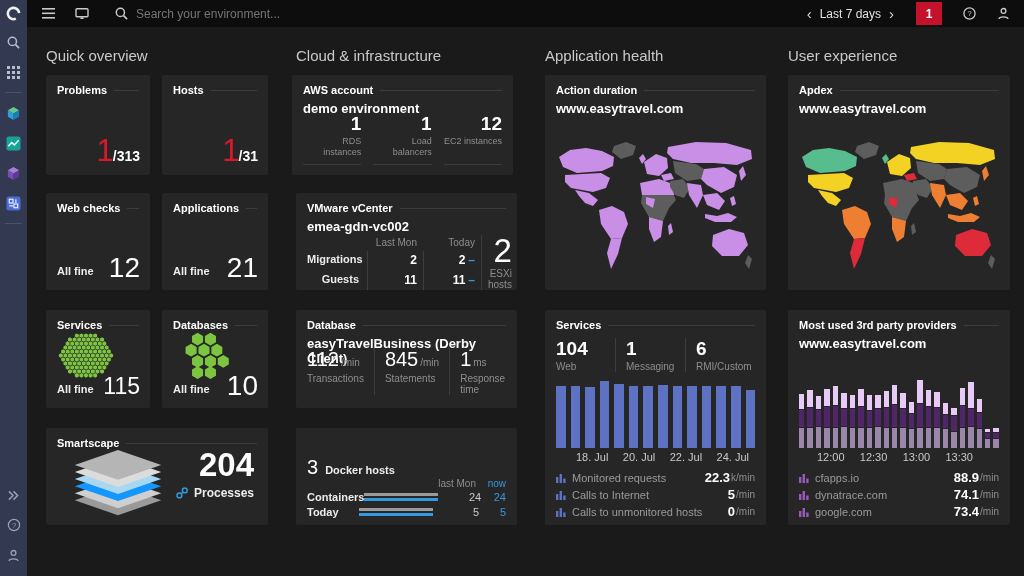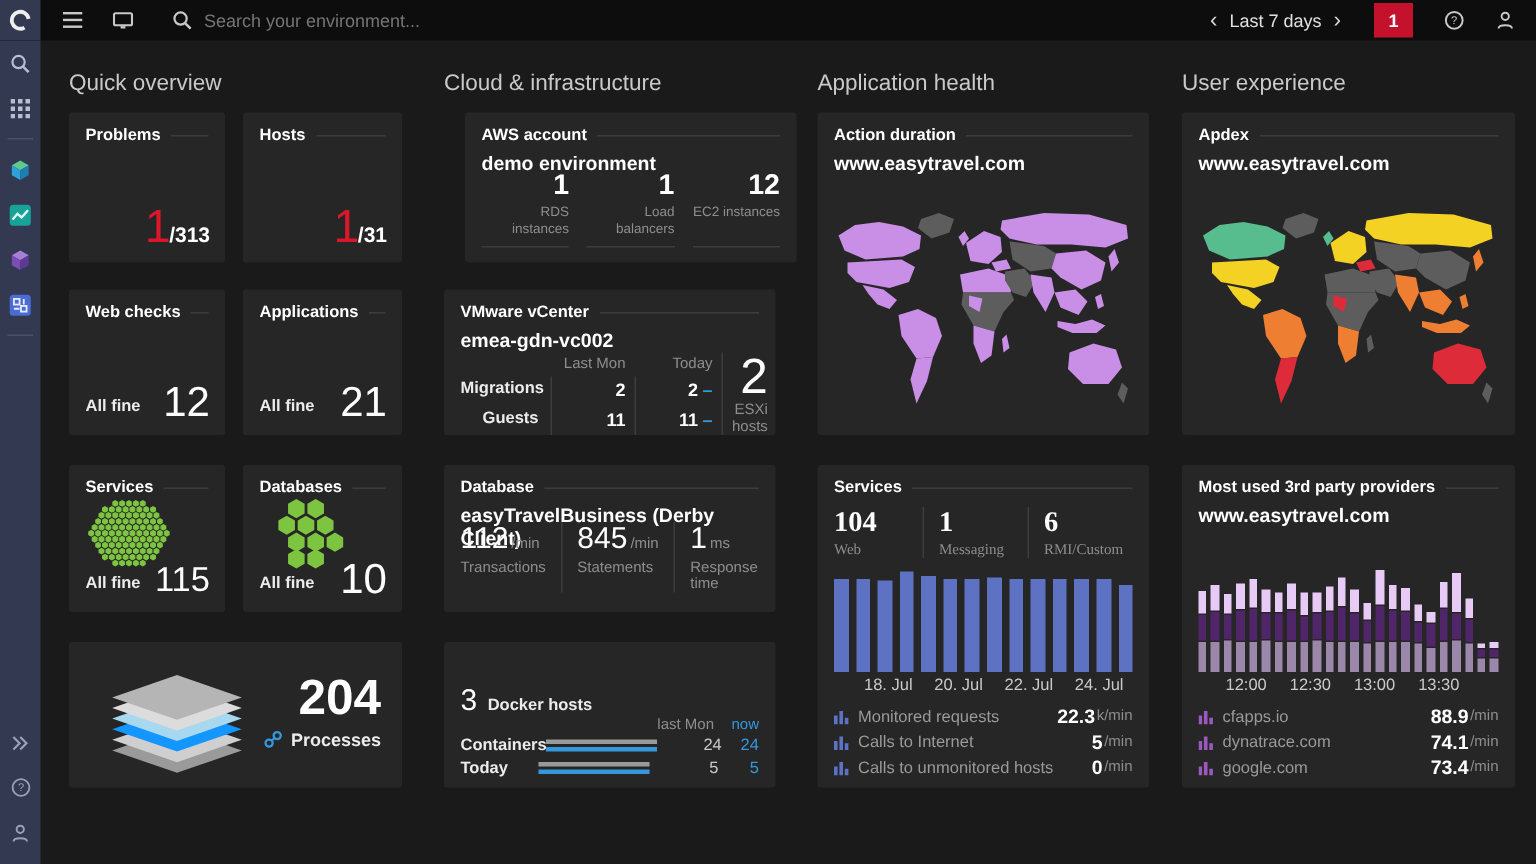--- a/index.html
+++ b/index.html
@@ -81,21 +81,21 @@
   .dk-row { position:absolute; left:11px; right:11px; display:flex; align-items:center; }
   .dk-row-label { width:58px; font-size:11px; font-weight:bold; color:#ececec; }
   .dk-bars { flex:1; padding-right:8px; }
   .dk-bar-gray { height:3px; width:74px; background:#9a9a9a; }
   .dk-bar-blue { height:3px; width:74px; background:#3398dc; margin-top:2px; }
   .dk-v1 { width:42px; text-align:right; font-size:11px; color:#c9c9c9; }
   .dk-v2 { width:30px; text-align:right; font-size:11px; color:#3398dc; }
 
   
   .ah-stats { position:absolute; top:28px; left:11px; right:11px; display:flex; }
-  .ah-col { flex:1;font-family:Liberation Serif, serif; }
+  .ah-col { flex:1; }
   .ah-col + .ah-col { border-left:1px solid #3d3d3d; padding-left:10px; }
   .ah-val { font-size:19px; font-weight:bold; color:#fdfdfd; }
   .ah-lab { font-size:10px; color:#8e8e8e; margin-top:1px; }
   .bar-chart { position:absolute; left:11px; right:11px; display:flex; align-items:flex-end; }
   .vbar { flex:1; }
   .stack { display:flex; flex-direction:column; justify-content:flex-end; flex:1; }
   .seg { margin-top:1px; }
   .x-labels { position:absolute; left:11px; right:11px; display:flex; justify-content:space-between; font-size:11px; color:#c9c9c9; }
   .metrics { position:absolute; left:11px; right:11px; top:160px; }
   .metric-row { display:flex; align-items:center; height:15px; margin-bottom:2px; }
@@ -397,40 +397,44 @@
       <polygon points="28.8,29.7 28.8,36.9 22.6,40.5 16.3,36.9 16.3,29.7 22.6,26.1" fill="#7dc540"></polygon>
       <polygon points="43.4,29.7 43.4,36.9 37.1,40.5 30.9,36.9 30.9,29.7 37.1,26.1" fill="#7dc540"></polygon>
       <polygon points="57.9,29.7 57.9,36.9 51.7,40.5 45.4,36.9 45.4,29.7 51.7,26.1" fill="#7dc540"></polygon>
       <polygon points="28.8,42.3 28.8,49.5 22.6,53.1 16.3,49.5 16.3,42.3 22.6,38.7" fill="#7dc540"></polygon>
       <polygon points="43.4,42.3 43.4,49.5 37.1,53.1 30.9,49.5 30.9,42.3 37.1,38.7" fill="#7dc540"></polygon>
     </svg>
   <span class="fine">All fine</span>
   <span class="qo-num">10</span>
 </div>
 <div class="tile" style="left:46px;top:428px;width:222px;height:97px">
+  <div class="tile-head">
+      <span class="tile-title">Smartscape</span>
+      <span class="tile-rule"></span>
+    </div>
   <svg class="layers-svg" viewBox="0 0 110 84">
       <polygon points="55,45 110,64 55,83 0,64" fill="#9a9a9a"></polygon>
       <polygon points="55,36 110,55 55,74 0,55" fill="#cfcfcf"></polygon>
       <polygon points="55,27 110,46 55,65 0,46" fill="#1496ff"></polygon>
       <polygon points="55,18 110,37 55,56 0,37" fill="#a8d8f0"></polygon>
       <polygon points="55,9 110,28 55,47 0,28" fill="#dcdcdc"></polygon>
       <polygon points="55,0 110,19 55,38 0,19" fill="#b5b5b5"></polygon>
     </svg>
   <span class="ss-num">204</span>
   <div class="ss-proc">
     <svg width="12" height="12" viewBox="0 0 12 12">
         <circle cx="3.4" cy="8.4" r="2.4" fill="none" stroke="#3398dc" stroke-width="1.5"></circle>
         <circle cx="8.8" cy="3.4" r="2.4" fill="none" stroke="#3398dc" stroke-width="1.5"></circle>
         <line x1="5" y1="6.8" x2="7.2" y2="5" stroke="#3398dc" stroke-width="1.5"></line>
       </svg>
     <span>Processes</span>
   </div>
 </div>
 
-<div class="tile" style="left:310px;top:75px;width:221px;height:100px">
+<div class="tile" style="left:292px;top:75px;width:221px;height:100px">
   <div class="tile-head">
       <span class="tile-title">AWS account</span>
       <span class="tile-rule"></span>
     </div>
   <div class="tile-sub">demo environment</div>
   <div class="aws-stats">
     <div class="aws-col">
         <div class="aws-val">1</div>
         <div class="aws-lab">RDS instances</div>
       </div>

